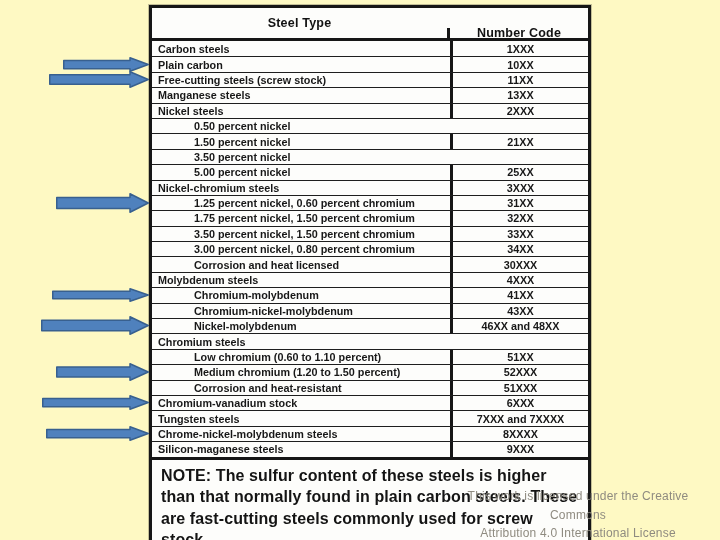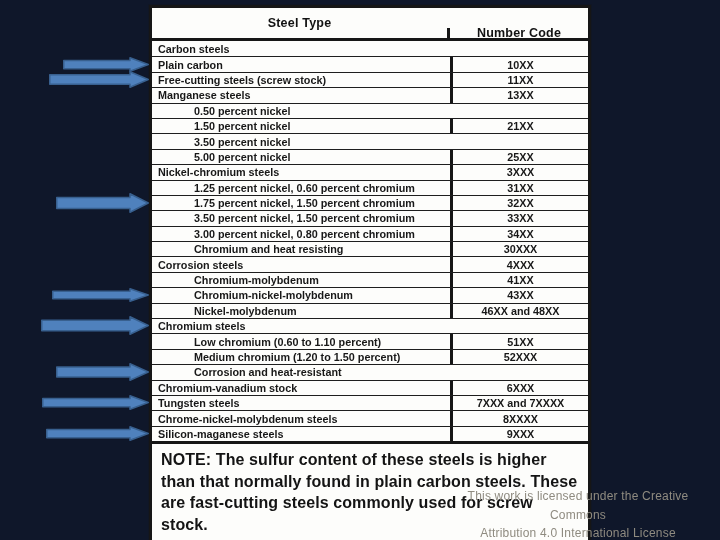--- a/index.html
+++ b/index.html
@@ -1,17 +1,17 @@
 <!DOCTYPE html>
 <html><head>
 <meta charset="utf-8">
 <style>
   html,body{margin:0;padding:0;background:#ffffff;}
   #stage{
-    position:relative;width:720px;height:540px;background:#0f172a;overflow:hidden;
+    position:relative;width:720px;height:540px;background:#fef9c3;overflow:hidden;
     font-family:"Liberation Sans","DejaVu Sans",sans-serif;
   }
   
   #steel-table{
     position:absolute;left:149px;top:5px;width:436px;
     border:3px solid #161616;background:#fdfdfb;
     box-shadow:0 0 0 1px rgba(20,20,20,.25);
   }
   .header-row{display:flex;height:30px;border-bottom:3px solid #161616;}
   .th{
@@ -47,34 +47,39 @@
 <div id="stage">
 
   <div id="steel-table">
     <div class="header-row">
       <div class="th col-type">Steel Type</div>
       <div class="th col-code">Number Code</div>
     </div>
     <div id="rows">
         <div class="row">
           <div class="cell type ind0">Carbon steels</div>
+          <div class="cell code">1XXX</div>
         </div>
         <div class="row">
           <div class="cell type ind0">Plain carbon</div>
           <div class="cell code">10XX</div>
         </div>
         <div class="row">
           <div class="cell type ind0">Free-cutting steels (screw stock)</div>
           <div class="cell code">11XX</div>
         </div>
         <div class="row">
           <div class="cell type ind0">Manganese steels</div>
           <div class="cell code">13XX</div>
         </div>
         <div class="row">
+          <div class="cell type ind0">Nickel steels</div>
+          <div class="cell code">2XXX</div>
+        </div>
+        <div class="row">
           <div class="cell type ind1">0.50 percent nickel</div>
         </div>
         <div class="row">
           <div class="cell type ind1">1.50 percent nickel</div>
           <div class="cell code">21XX</div>
         </div>
         <div class="row">
           <div class="cell type ind1">3.50 percent nickel</div>
         </div>
         <div class="row">
@@ -95,25 +100,25 @@
         </div>
         <div class="row">
           <div class="cell type ind1">3.50 percent nickel, 1.50 percent chromium</div>
           <div class="cell code">33XX</div>
         </div>
         <div class="row">
           <div class="cell type ind1">3.00 percent nickel, 0.80 percent chromium</div>
           <div class="cell code">34XX</div>
         </div>
         <div class="row">
-          <div class="cell type ind1">Chromium and heat resisting</div>
+          <div class="cell type ind1">Corrosion and heat licensed</div>
           <div class="cell code">30XXX</div>
         </div>
         <div class="row">
-          <div class="cell type ind0">Corrosion steels</div>
+          <div class="cell type ind0">Molybdenum steels</div>
           <div class="cell code">4XXX</div>
         </div>
         <div class="row">
           <div class="cell type ind1">Chromium-molybdenum</div>
           <div class="cell code">41XX</div>
         </div>
         <div class="row">
           <div class="cell type ind1">Chromium-nickel-molybdenum</div>
           <div class="cell code">43XX</div>
         </div>
@@ -127,20 +132,21 @@
         <div class="row">
           <div class="cell type ind1">Low chromium (0.60 to 1.10 percent)</div>
           <div class="cell code">51XX</div>
         </div>
         <div class="row">
           <div class="cell type ind1">Medium chromium (1.20 to 1.50 percent)</div>
           <div class="cell code">52XXX</div>
         </div>
         <div class="row">
           <div class="cell type ind1">Corrosion and heat-resistant</div>
+          <div class="cell code">51XXX</div>
         </div>
         <div class="row">
           <div class="cell type ind0">Chromium-vanadium stock</div>
           <div class="cell code">6XXX</div>
         </div>
         <div class="row">
           <div class="cell type ind0">Tungsten steels</div>
           <div class="cell code">7XXX and 7XXXX</div>
         </div>
         <div class="row">

